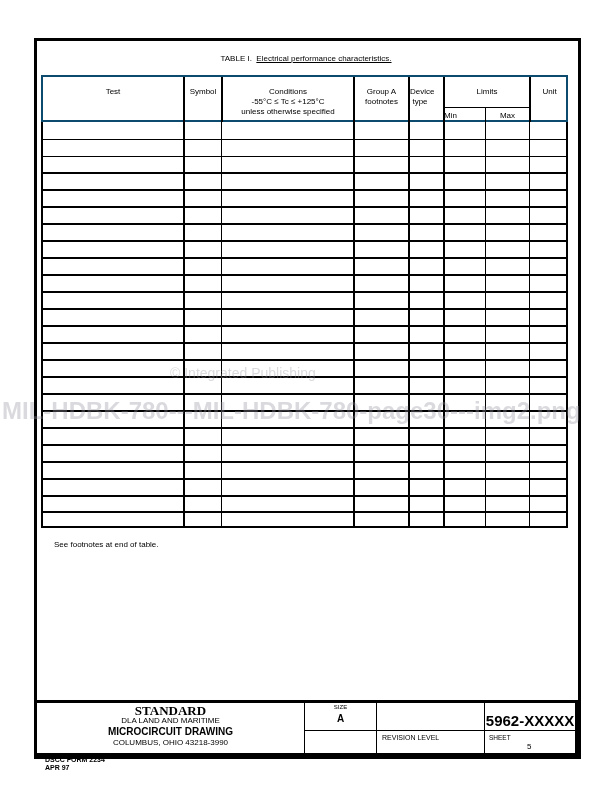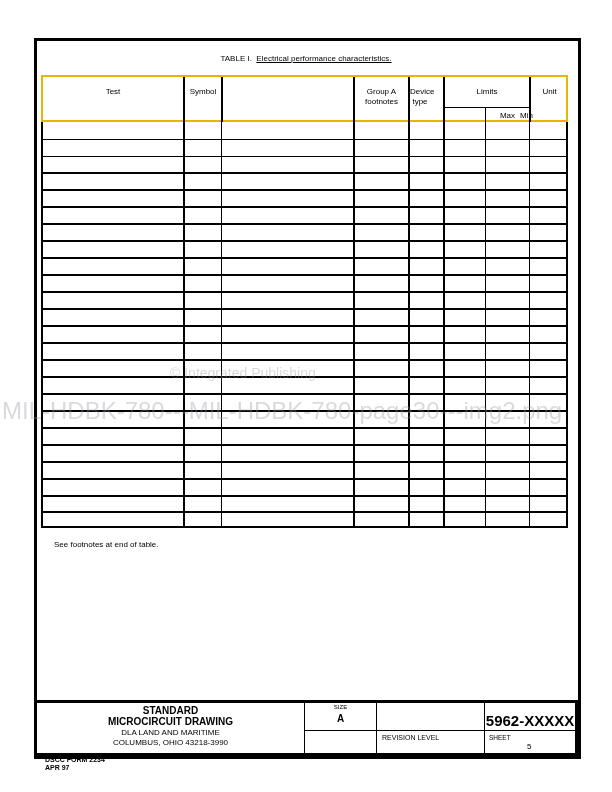--- a/index.html
+++ b/index.html
@@ -21,44 +21,49 @@
 </head>
 <body>
 
 <div class="frame"></div>
 
 <div class="caption">
   <span>TABLE I.</span>&nbsp;
   <span class="u">Electrical performance characteristics.</span>
 </div>
 
-<div class="abs" style="left:41px;top:75px;width:527px;height:47px;border:2px solid #eab308;box-sizing:border-box;">
+<div class="abs" style="left:41px;top:75px;width:527px;height:47px;border:2px solid #0c4a6e;box-sizing:border-box;">
 
   <div class="abs" style="left:140px;top:0;width:2px;height:45px;background:#000"></div>
   <div class="abs" style="left:178px;top:0;width:2px;height:45px;background:#000"></div>
   <div class="abs" style="left:310px;top:0;width:2px;height:45px;background:#000"></div>
   <div class="abs" style="left:365px;top:0;width:2px;height:45px;background:#000"></div>
   <div class="abs" style="left:400px;top:0;width:2px;height:45px;background:#000"></div>
   <div class="abs" style="left:486px;top:0;width:2px;height:45px;background:#000"></div>
 
   <div class="abs" style="left:401px;top:30px;width:86px;height:1px;background:#000"></div>
   <div class="abs" style="left:442px;top:31px;width:1px;height:14px;background:#000"></div>
 
   <div class="abs" style="left:0;top:10px;width:140px;text-align:center;font-size:8px;">Test</div>
   <div class="abs" style="left:142px;top:10px;width:36px;text-align:center;font-size:8px;">Symbol</div>
+  <div class="abs" style="left:180px;top:10px;width:130px;text-align:center;font-size:8px;line-height:10px;">
+    <div>Conditions</div>
+    <div>-55°C ≤ Tc ≤ +125°C</div>
+    <div>unless otherwise specified</div>
+  </div>
   <div class="abs" style="left:312px;top:10px;width:53px;text-align:center;font-size:8px;line-height:10px;">
     <div>Group A</div>
     <div>footnotes</div>
   </div>
   <div class="abs" style="left:367px;top:10px;width:20px;text-align:center;font-size:8px;line-height:10px;">
     <div>Device</div>
     <div>type</div>
   </div>
   <div class="abs" style="left:402px;top:10px;width:84px;text-align:center;font-size:8px;">Limits</div>
-  <div class="abs" style="left:401px;top:34px;width:41px;text-align:right;font-size:8px;margin-left:48px;">Min</div>
+  <div class="abs" style="left:401px;top:34px;width:41px;text-align:left;font-size:8px;">Min</div>
   <div class="abs" style="left:443px;top:34px;width:43px;text-align:center;font-size:8px;">Max</div>
   <div class="abs" style="left:488px;top:10px;width:37px;text-align:center;font-size:8px;">Unit</div>
 </div>
 
 <div class="abs" id="table-body" style="left:41px;top:122px;width:527px;height:406px;border:2px solid #000;border-top:none;box-sizing:border-box;">
 <div class="abs" style="left: 0px; top: 0px; width: 523px; height: 17px;"></div>
     <div class="abs" style="left: 0px; top: 17px; width: 523px; height: 17px;"></div>
     <div class="abs" style="left: 0px; top: 17px; width: 523px; height: 1px; background: rgb(0, 0, 0);"></div>
     <div class="abs" style="left: 0px; top: 34px; width: 523px; height: 16px;"></div>
     <div class="abs" style="left: 0px; top: 34px; width: 523px; height: 1px; background: rgb(0, 0, 0);"></div>
@@ -109,33 +114,33 @@
     <div class="abs" style="left: 310px; top: 0px; width: 2px; height: 404px; background: rgb(0, 0, 0);"></div>
     <div class="abs" style="left: 365px; top: 0px; width: 2px; height: 404px; background: rgb(0, 0, 0);"></div>
     <div class="abs" style="left: 400px; top: 0px; width: 2px; height: 404px; background: rgb(0, 0, 0);"></div>
     <div class="abs" style="left: 442px; top: 0px; width: 1px; height: 404px; background: rgb(0, 0, 0);"></div>
     <div class="abs" style="left: 486px; top: 0px; width: 1px; height: 404px; background: rgb(0, 0, 0);"></div>
   </div>
 
 <div class="note">See footnotes at end of table.</div>
 
 <div class="wm" style="left:170px;top:365px;font-size:14px;">© Integrated Publishing</div>
-<div class="wm" style="left:2px;top:397px;font-size:24px;">MIL-HDBK-780---MIL-HDBK-780-page30---img2.png</div>
+<div class="wm" style="left:2px;top:397px;font-size:24px;font-weight:bold;">MIL-HDBK-780---MIL-HDBK-780-page30---img2.png</div>
 
 <div class="foot">
   <div class="fcell" style="left:0;top:0;width:544px;height:56px;border:3px solid #000;"></div>
   <div class="fcell" style="left:270px;top:2px;width:1px;height:53px;background:#000"></div>
   <div class="fcell" style="left:342px;top:2px;width:1px;height:53px;background:#000"></div>
   <div class="fcell" style="left:450px;top:2px;width:1px;height:53px;background:#000"></div>
   <div class="fcell" style="left:271px;top:30px;width:272px;height:1px;background:#000"></div>
 
   <div class="fcell" style="left:3px;top:5px;width:267px;text-align:center;">
-    <div style="font-size:10px;font-weight:bold;line-height:11px;">STANDARD</div>
+    <div style="font-size:13px;font-weight:bold;line-height:11px;font-family:Liberation Serif, serif;">STANDARD</div>
+    <div style="font-size:8px;line-height:10px;">DLA LAND AND MARITIME</div>
     <div style="font-size:10px;font-weight:bold;line-height:12px;">MICROCIRCUIT DRAWING</div>
-    <div style="font-size:8px;line-height:10px;">DLA LAND AND MARITIME</div>
     <div style="font-size:8px;line-height:10px;">COLUMBUS, OHIO 43218-3990</div>
   </div>
 
   <div class="fcell" style="left:271px;top:4px;width:71px;text-align:center;font-size:6px;">SIZE</div>
   <div class="fcell" style="left:271px;top:13px;width:71px;text-align:center;font-size:10px;font-weight:bold;">A</div>
 
   <div class="fcell" style="left:451px;top:12px;width:90px;text-align:center;font-size:15px;font-weight:bold;">5962-XXXXX</div>
 
   <div class="fcell" style="left:348px;top:34px;font-size:7px;">REVISION LEVEL</div>
   <div class="fcell" style="left:348px;top:44px;font-size:8px;"></div>

